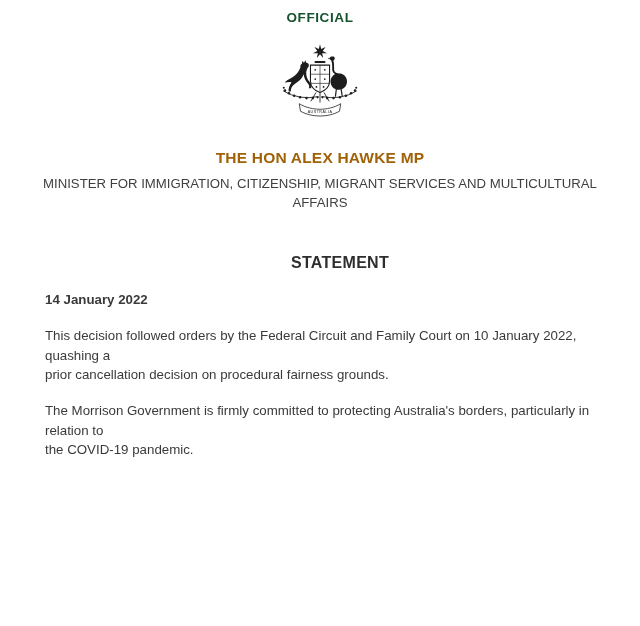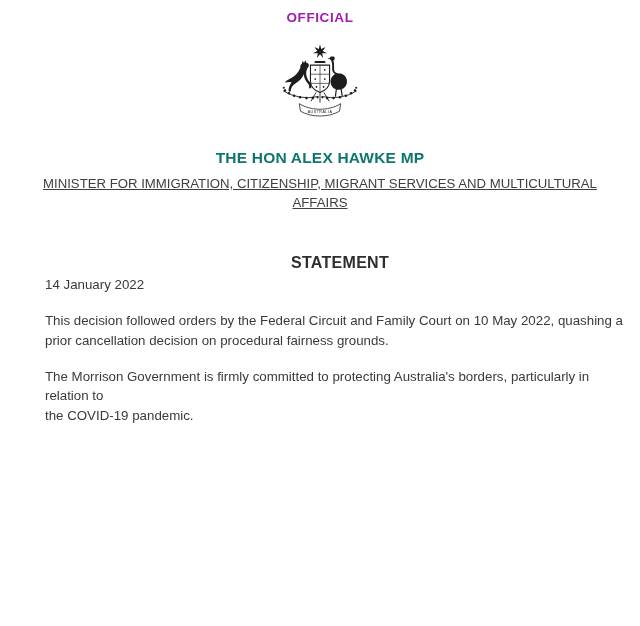--- a/index.html
+++ b/index.html
@@ -12,66 +12,66 @@
     height: 626px;
     overflow: hidden;
     font-family: "Liberation Sans", sans-serif;
     color: #3a3a3a;
   }
   .page {
     padding-top: 10px;
   }
   .classification {
     text-align: center;
-    color: #a21caf;
+    color: #14532d;
     font-weight: bold;
     font-size: 13.5px;
     letter-spacing: 0.6px;
     line-height: 16px;
   }
   .crest {
     display: block;
     margin: 15px auto 0 auto;
   }
   .name {
     margin-top: 28px;
     text-align: center;
     font-weight: bold;
     font-size: 15.5px;
     letter-spacing: 0.2px;
-    color: #0f766e;
+    color: #a16207;
     line-height: 18px;
   }
   .portfolio {
     margin-top: 7px;
     text-align: center;
     font-size: 13.2px;
     color: #3f3f3f;
     line-height: 19px;
     white-space: pre-line;
-    text-decoration: underline;
   }
   .statement-heading {
     margin-top: 41px;
     text-align: center;
     font-weight: bold;
     font-size: 16px;
     letter-spacing: 0.3px;
     color: #2e2e2e;
     line-height: 20px;
     margin-left: 40px;
   }
   .content {
     padding: 0 10px 0 45px;
     font-size: 13.3px;
     line-height: 19.5px;
     color: #3a3a3a;
   }
   .date {
-    margin-top: 2px;
+    margin-top: 17px;
+    font-weight: bold;
   }
   p.para {
     margin: 16.5px 0 0 0;
     white-space: pre-line;
   }
 </style>
 </head>
 <body>
 
 <div class="page">
@@ -151,20 +151,20 @@
 
   <div class="name">THE HON ALEX HAWKE MP</div>
 
   <div class="portfolio">MINISTER FOR IMMIGRATION, CITIZENSHIP, MIGRANT SERVICES AND MULTICULTURAL
 AFFAIRS</div>
 
   <div class="statement-heading">STATEMENT</div>
 
   <div class="content">
     <div class="date">14 January 2022</div>
-    <p class="para">This decision followed orders by the Federal Circuit and Family Court on 10 May 2022, quashing a
+    <p class="para">This decision followed orders by the Federal Circuit and Family Court on 10 January 2022, quashing a
 prior cancellation decision on procedural fairness grounds.</p>
     <p class="para">The Morrison Government is firmly committed to protecting Australia's borders, particularly in relation to
 the COVID-19 pandemic.</p>
 
   </div>
 
 </div>
 
 </body></html>

